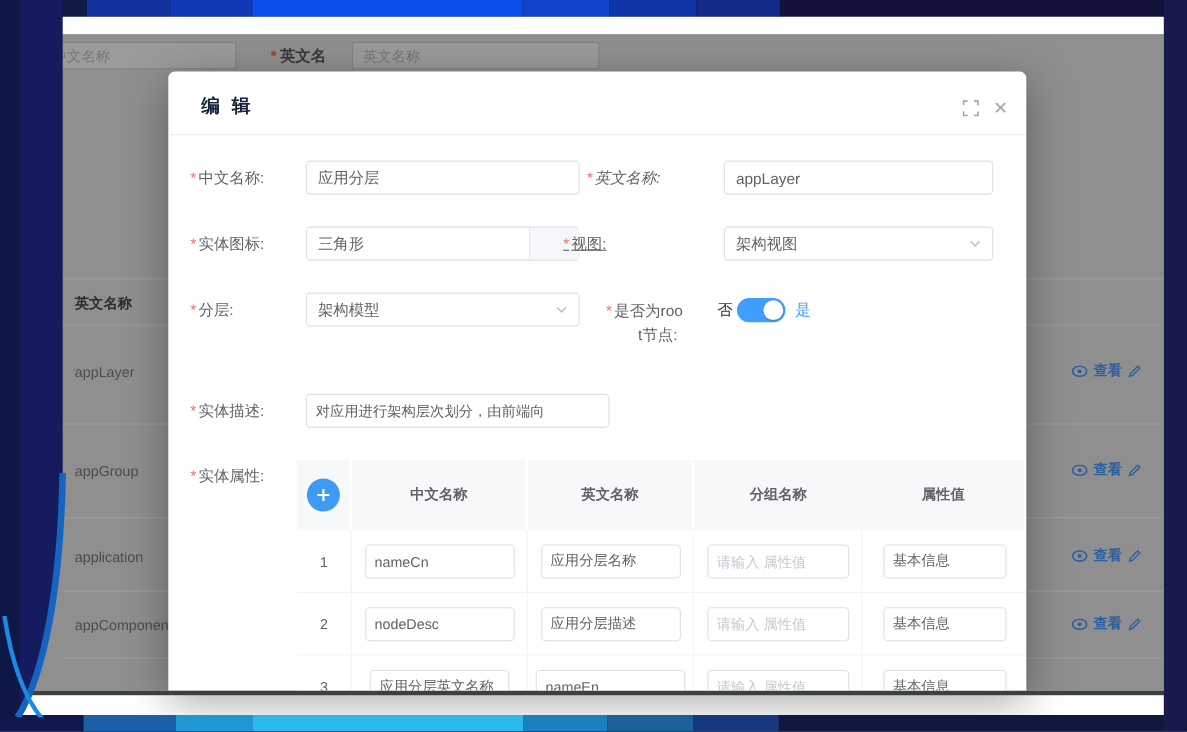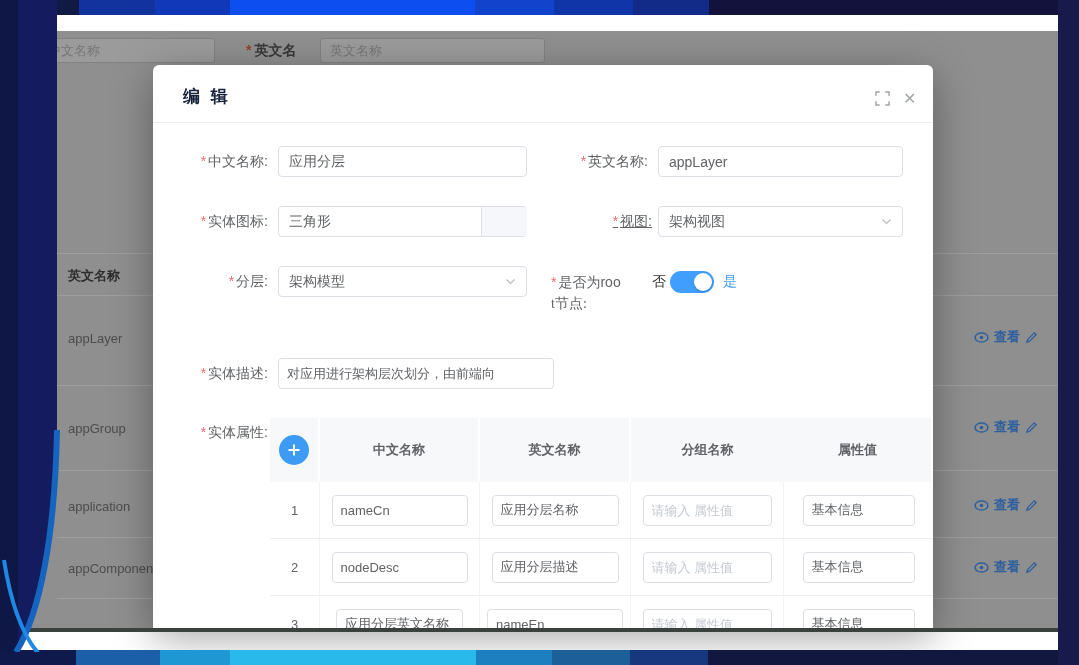--- a/index.html
+++ b/index.html
@@ -26,21 +26,21 @@
   .bg-head{font-weight:bold;color:#2d2d2d;}
   .bg-act{position:absolute;left:974px;width:84px;overflow:hidden;white-space:nowrap;
           display:flex;align-items:center;gap:5px;color:#2d5f9f;font-size:13px;font-weight:bold;z-index:2;cursor:pointer;}
 
   
   #modal{left:153px;top:65px;width:780px;height:563px;background:#fff;border-radius:6px 6px 0 0;
          box-shadow:0 10px 40px rgba(0,0,0,.35);z-index:10;overflow:hidden;}
   .m-title{position:absolute;left:30px;top:20px;font-size:17px;font-weight:bold;color:#17233d;letter-spacing:3px;}
   .m-divider{position:absolute;left:0;top:57px;width:780px;height:1px;background:#ececec;}
   .hicon{position:absolute;top:26px;cursor:pointer;color:#a2a5ab;}
-  .lbl{position:absolute;font-size:14px;color:#606266;line-height:31px;text-align:right;}
+  .lbl{position:absolute;font-size:14px;color:#606266;line-height:31px;}
   .ast{color:#f56c6c;margin-right:2px;}
   .inp{position:absolute;height:31px;border:1px solid #dcdfe6;border-radius:4px;background:#fff;
        color:#606266;font-size:14px;padding:0 10px;box-sizing:border-box;}
   .inp::placeholder{color:#c0c4cc;}
   .chev{position:absolute;pointer-events:none;}
   .append{position:absolute;width:45px;height:29px;background:#f5f7fa;border-left:1px solid #dcdfe6;
           border-radius:0 3px 3px 0;}
   .toggle{position:absolute;width:44px;height:22px;border-radius:11px;background:#409eff;cursor:pointer;}
   .knob{position:absolute;right:2px;top:2px;width:18px;height:18px;border-radius:50%;background:#fff;
         box-shadow:0 1px 2px rgba(0,0,0,.2);}
@@ -131,41 +131,41 @@
     <div class="hicon" style="left:722px;">
       <svg width="15" height="15" viewBox="0 0 16 16">
           <path d="M1 5 V1 H5 M11 1 H15 V5 M15 11 V15 H11 M5 15 H1 V11" fill="none" stroke="#a2a5ab" stroke-width="1.6"></path>
         </svg>
     </div>
     <div class="hicon" style="left:750px;top:24px;font-size:16px;">✕</div>
     <div class="m-divider"></div>
 
     <div class="lbl" style="left:20px;top:81px;width:95px;"><span class="ast">*</span><span>中文名称:</span></div>
     <input class="inp" style="left: 125px; top: 81px; width: 249px;" value="应用分层">
-    <div class="lbl" style="left:380px;top:81px;width:115px;"><span class="ast">*</span><span>英文名称:</span></div>
+    <div class="lbl" style="left:380px;top:81px;width:115px;font-style:italic;"><span class="ast">*</span><span>英文名称:</span></div>
     <input class="inp" style="left: 505px; top: 81px; width: 245px;" value="appLayer">
 
     <div class="lbl" style="left:20px;top:141px;width:95px;"><span class="ast">*</span><span>实体图标:</span></div>
     <input class="inp" style="left: 125px; top: 141px; width: 249px;" value="三角形">
     <div class="append" style="left:328px;top:142px;"></div>
-    <div class="lbl" style="left:384px;top:141px;width:115px;text-decoration:underline;"><span class="ast">*</span><span>视图:</span></div>
+    <div class="lbl" style="left:359px;top:141px;width:115px;text-decoration:underline;"><span class="ast">*</span><span>视图:</span></div>
     <input class="inp" style="left: 505px; top: 141px; width: 245px;" readonly="" value="架构视图">
     <svg class="chev" style="left:728px;top:153px;" width="11" height="8" viewBox="0 0 11 8">
         <path d="M1.5 1.5 L5.5 5.5 L9.5 1.5" fill="none" stroke="#c0c4cc" stroke-width="1.5"></path>
       </svg>
 
     <div class="lbl" style="left:20px;top:201px;width:95px;"><span class="ast">*</span><span>分层:</span></div>
     <input class="inp" style="left: 125px; top: 201px; width: 249px;" readonly="" value="架构模型">
     <svg class="chev" style="left:352px;top:213px;" width="11" height="8" viewBox="0 0 11 8">
         <path d="M1.5 1.5 L5.5 5.5 L9.5 1.5" fill="none" stroke="#c0c4cc" stroke-width="1.5"></path>
       </svg>
 
     <div class="abs" style="left:398px;top:206px;width:94px;font-size:14px;color:#606266;line-height:22px;">
       <span class="ast">*</span><span>是否为roo</span>
-      <div style="text-align:left;font-family:Liberation Serif, serif;">t节点:</div>
+      <div style="text-align:center;">t节点:</div>
     </div>
     <div class="sw-txt" style="left:499px;top:201px;color:#303133;">否</div>
     <div class="toggle" style="left:517px;top:206px;">
       <div class="knob"></div>
     </div>
     <div class="sw-txt" style="left:570px;top:201px;color:#409eff;">是</div>
 
     <div class="lbl" style="left:20px;top:293px;width:95px;"><span class="ast">*</span><span>实体描述:</span></div>
     <input class="inp" style="left: 125px; top: 293px; width: 276px; font-size: 13px; padding: 0px 8px;" value="对应用进行架构层次划分，由前端向">
 

